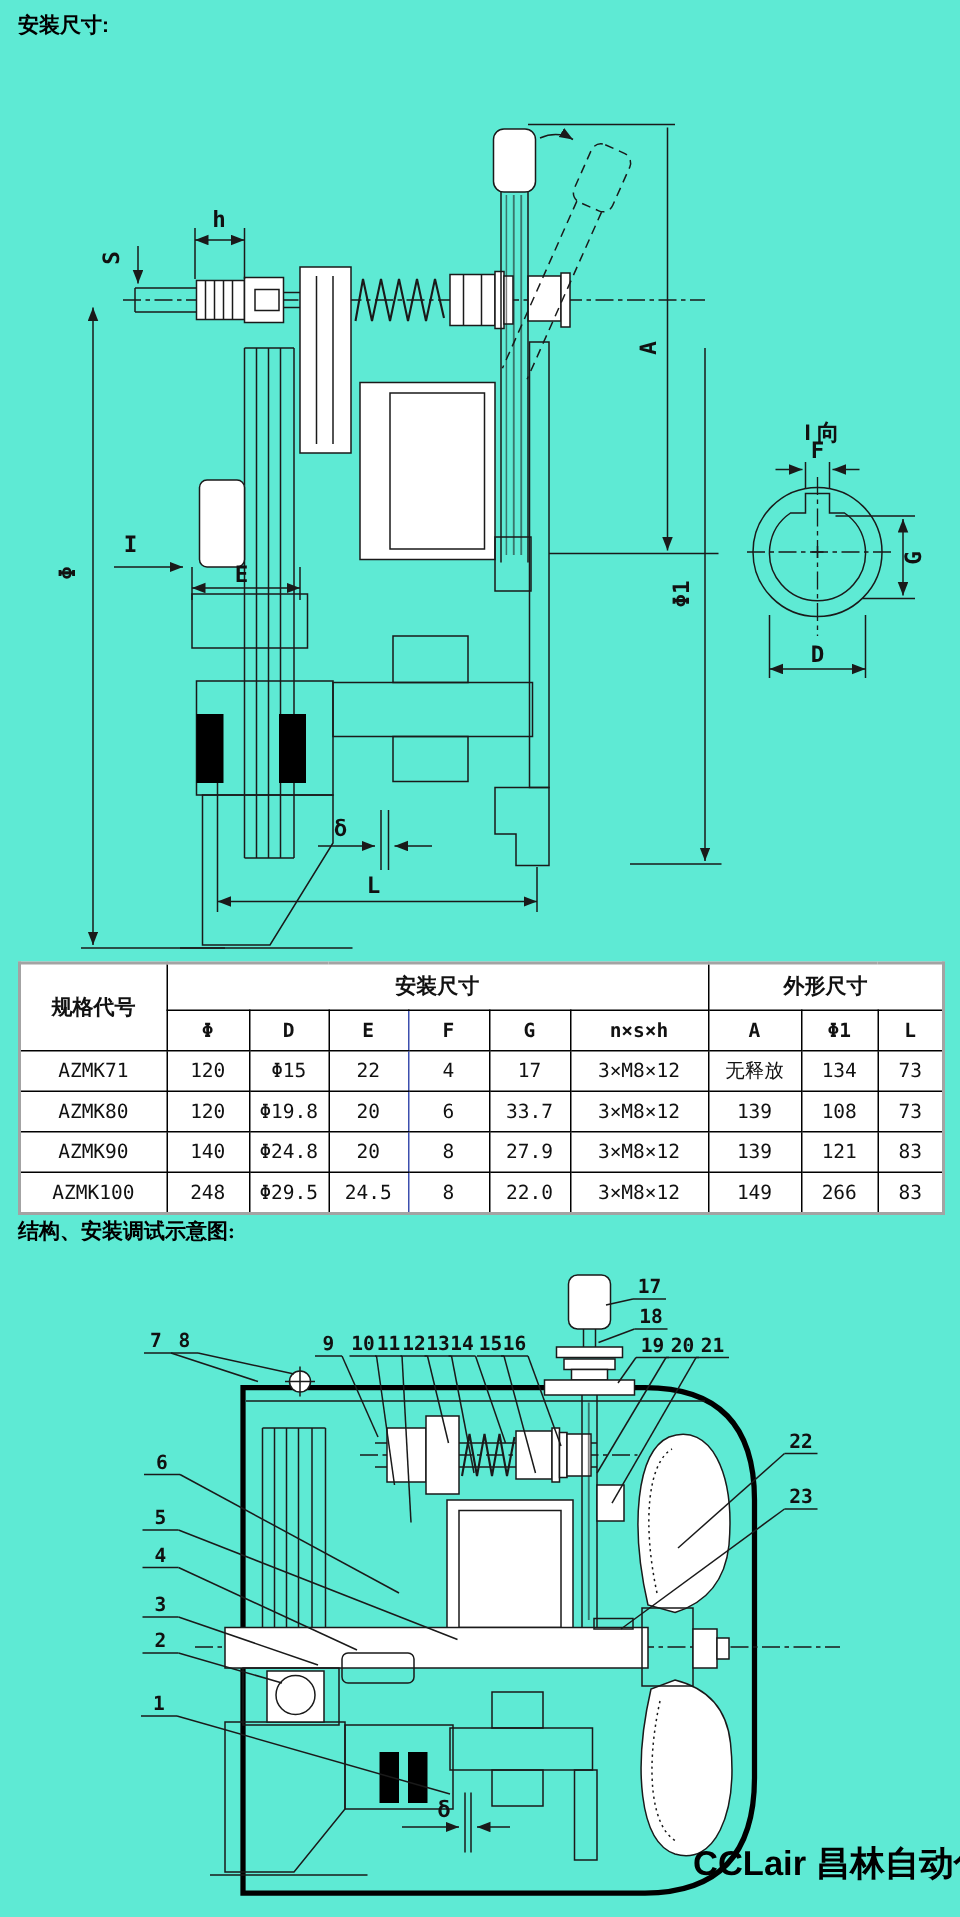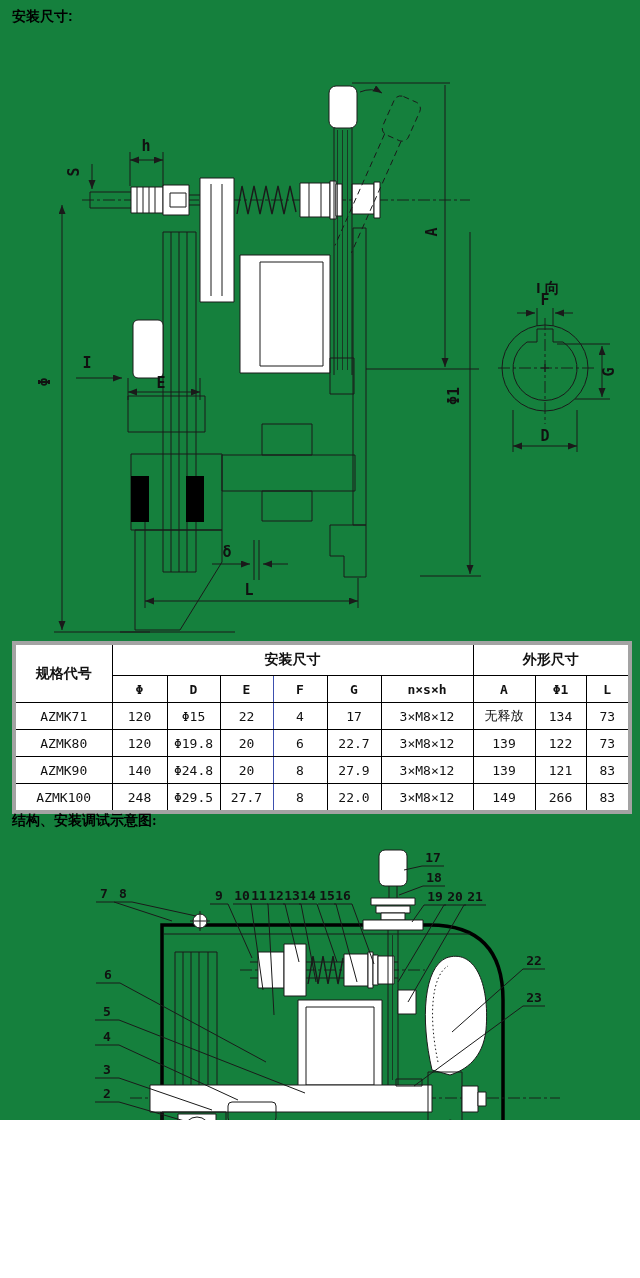--- a/index.html
+++ b/index.html
@@ -1,16 +1,16 @@
 <!DOCTYPE html>
 <html><head>
 <meta charset="utf-8">
 <style>
   html,body{margin:0;padding:0;background:#fff;}
-  .page{position:relative;width:640px;height:1120px;background:#15803d;overflow:hidden;
+  .page{position:relative;width:640px;height:1278px;background:#5eead4;overflow:hidden;
         font-family:"Liberation Sans",sans-serif;color:#111;}
   .sec-title{position:absolute;left:12px;font-size:14px;font-weight:700;color:#000;}
   svg{position:absolute;left:0;}
   svg line,svg path,svg rect,svg circle,svg polyline,svg polygon{vector-effect:non-scaling-stroke;}
   .ln{stroke:#1a1a1a;stroke-width:1;fill:none;}
   .ln15{stroke:#1a1a1a;stroke-width:1.4;fill:none;}
   .thk{stroke:#000;stroke-width:3.5;fill:none;}
   .wfill{fill:#fff;}
   .cl{stroke:#1a1a1a;stroke-width:0.9;fill:none;stroke-dasharray:12 3 3 3;}
   .dsh{stroke:#1a1a1a;stroke-width:1;fill:none;stroke-dasharray:6 4;}
@@ -23,21 +23,21 @@
   
   table.spec{position:absolute;left:12px;top:641px;width:616px;border-collapse:collapse;
              table-layout:fixed;background:#fff;}
   table.spec td{border:1px solid #000;text-align:center;vertical-align:middle;
                 font:13px "DejaVu Sans Mono",monospace;color:#111;padding:0;}
   table.spec tr.gh td{font:700 14px "Liberation Sans",sans-serif;height:30px;}
   table.spec tr.sh td{height:26px;font:700 13px "DejaVu Sans Mono",monospace;}
   table.spec tr.dr td{height:26px;}
   table.spec td.cjkc{font-family:Liberation Sans, sans-serif;font-size:13px;}
   table.spec td.bE{border-right:1px solid #3c4fae;}
-  table.spec{border:4px solid #a3a3a3;}
+  table.spec{border:2px solid #a3a3a3;}
   .watermark{position:absolute;left:462px;top:1227px;font-size:23px;font-weight:700;
              color:#000;letter-spacing:0px;white-space:nowrap;}
 </style>
 </head>
 <body>
 
 <div class="page">
 
   <div class="sec-title" style="top:8px;">安装尺寸:</div>
 
@@ -238,43 +238,43 @@
         <td class="cjkc">无释放</td>
         <td>134</td>
         <td>73</td>
       </tr>
       <tr class="dr">
         <td>AZMK80</td>
         <td>120</td>
         <td>Φ19.8</td>
         <td class="bE">20</td>
         <td>6</td>
-        <td>22.7</td>
+        <td>33.7</td>
         <td>3×M8×12</td>
         <td>139</td>
-        <td>122</td>
+        <td>108</td>
         <td>73</td>
       </tr>
       <tr class="dr">
         <td>AZMK90</td>
         <td>140</td>
         <td>Φ24.8</td>
         <td class="bE">20</td>
         <td>8</td>
         <td>27.9</td>
         <td>3×M8×12</td>
         <td>139</td>
         <td>121</td>
         <td>83</td>
       </tr>
       <tr class="dr">
         <td>AZMK100</td>
         <td>248</td>
         <td>Φ29.5</td>
-        <td class="bE">27.7</td>
+        <td class="bE">24.5</td>
         <td>8</td>
         <td>22.0</td>
         <td>3×M8×12</td>
         <td>149</td>
         <td>266</td>
         <td>83</td>
       </tr>
     </tbody>
   </table>
 

